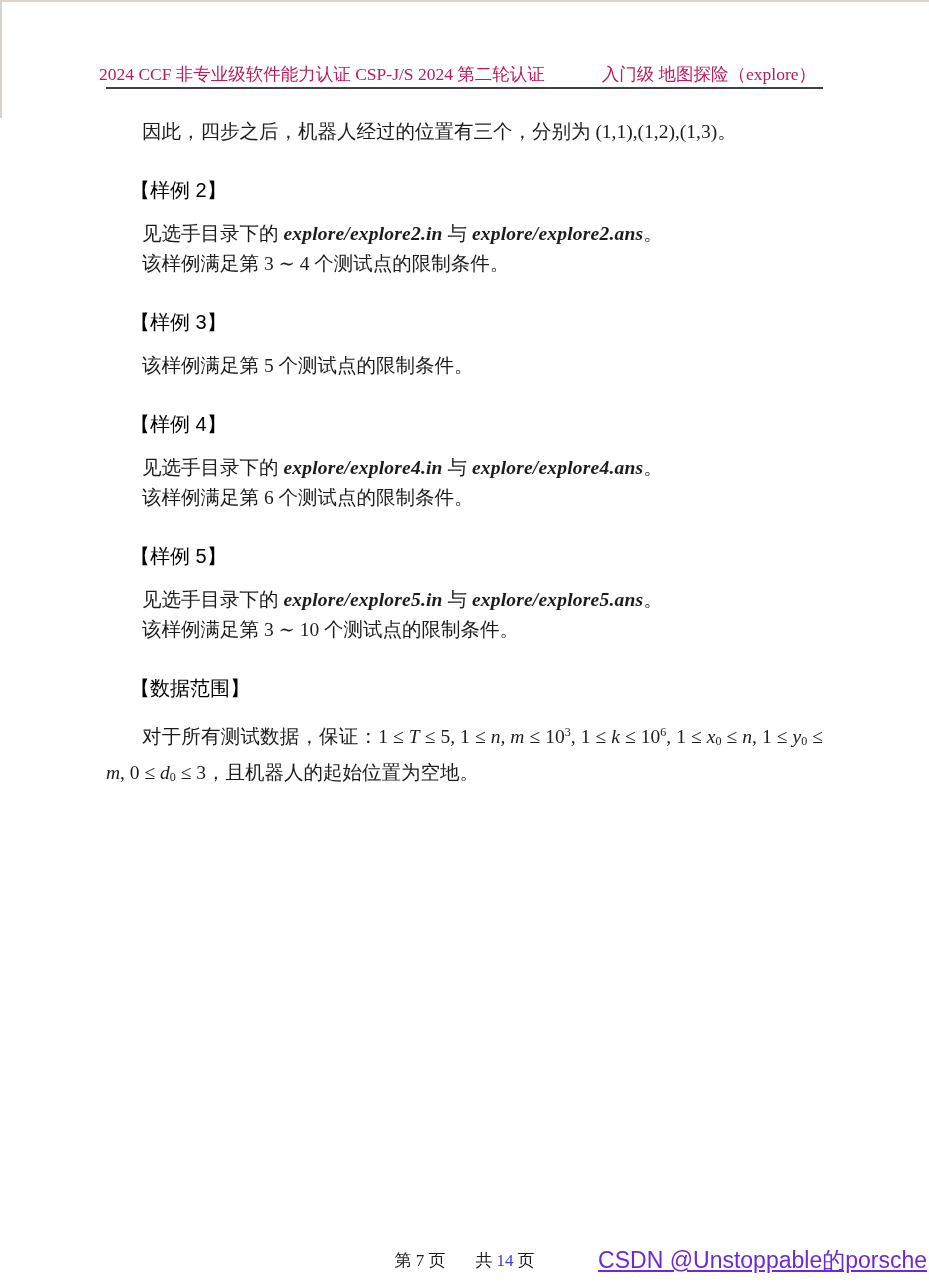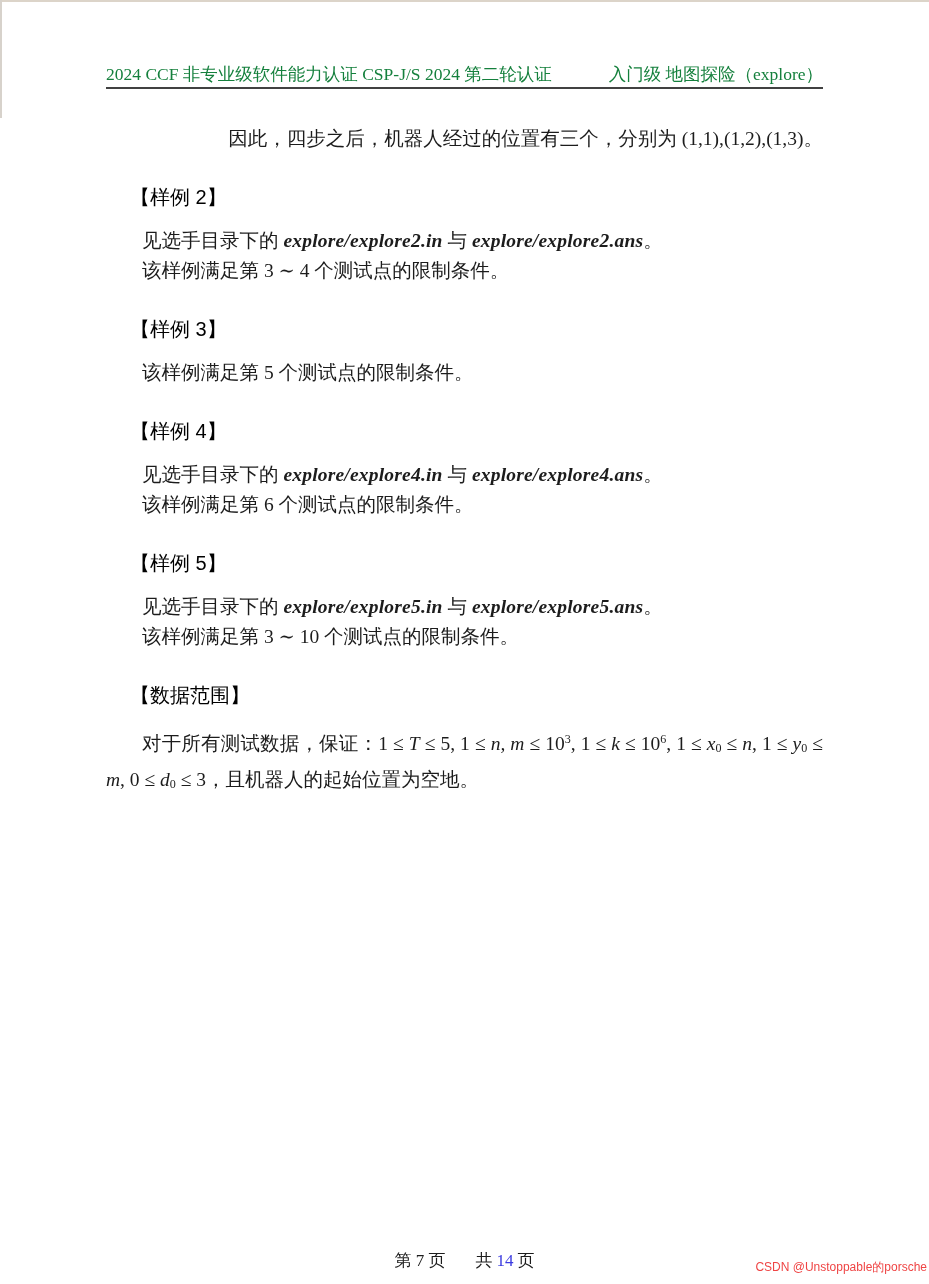--- a/index.html
+++ b/index.html
@@ -10,35 +10,35 @@
     margin:0 auto;
     background:#ffffff;
     overflow:hidden;
     font-family:"Liberation Serif","DejaVu Serif",serif;
     color:#1c1c1c;
   }
   .edge-top { position:absolute; top:0; left:0; right:0; height:2px; background:#dcd4c9; }
   .edge-left { position:absolute; top:0; left:0; width:2px; height:118px; background:#d7d2cb; }
 
   .header {
-    position:absolute; top:62px; left:106px; width:717px;
+    position:absolute; top:62px; left:99px; width:717px;
     display:flex; justify-content:space-between; align-items:flex-start;
-    font-size:17.5px; color:#15803d; white-space:nowrap;
+    font-size:17.5px; color:#be185d; white-space:nowrap;
   }
   .header-rule {
     position:absolute; top:87px; left:106px; width:717px; height:2px;
     background:#414141; border:none;
   }
 
   .content { position:absolute; top:112px; left:106px; width:717px; }
 
   .bodytext { font-size:19.5px; line-height:31px; color:#1c1c1c; }
   .indent { text-indent:36px; }
   .justify { text-align:justify; }
-  .p-first { margin-top:11px;text-align:right; }
+  .p-first { margin-top:4px; }
 
   section h2 {
     margin:30px 0 16px; padding-left:24px;
     font-family:"Liberation Sans","DejaVu Sans",sans-serif;
     font-weight:400; font-size:20px; line-height:26px; color:#000;
   }
   .sample-line { font-size:19.5px; line-height:30px; text-indent:36px; }
   .file { font-style:italic; font-weight:600; letter-spacing:0.2px;text-align:right; }
 
   .math .it { font-style:italic; }
@@ -49,21 +49,21 @@
   .footer-line {
     position:absolute; left:0; right:0; bottom:12px;
     text-align:center; font-size:17px; color:#1c1c1c; white-space:nowrap;
   }
   .footer-line .total { margin-left:30px; }
   .footer-line .link { color:#3b3be0; margin:16px 4px; text-decoration:none; cursor:pointer; }
 
   .watermark {
     position:absolute; right:2px; bottom:8px;
     font-family:"Liberation Sans","DejaVu Sans",sans-serif;
-    font-size:12px; color:#ef4444; white-space:nowrap;
+    font-size:23px; color:#6d28d9; white-space:nowrap;text-decoration:underline;
   }
 </style>
 </head>
 <body>
 
 <div class="page">
   <div class="edge-top"></div>
   <div class="edge-left"></div>
 
   <div class="header">

